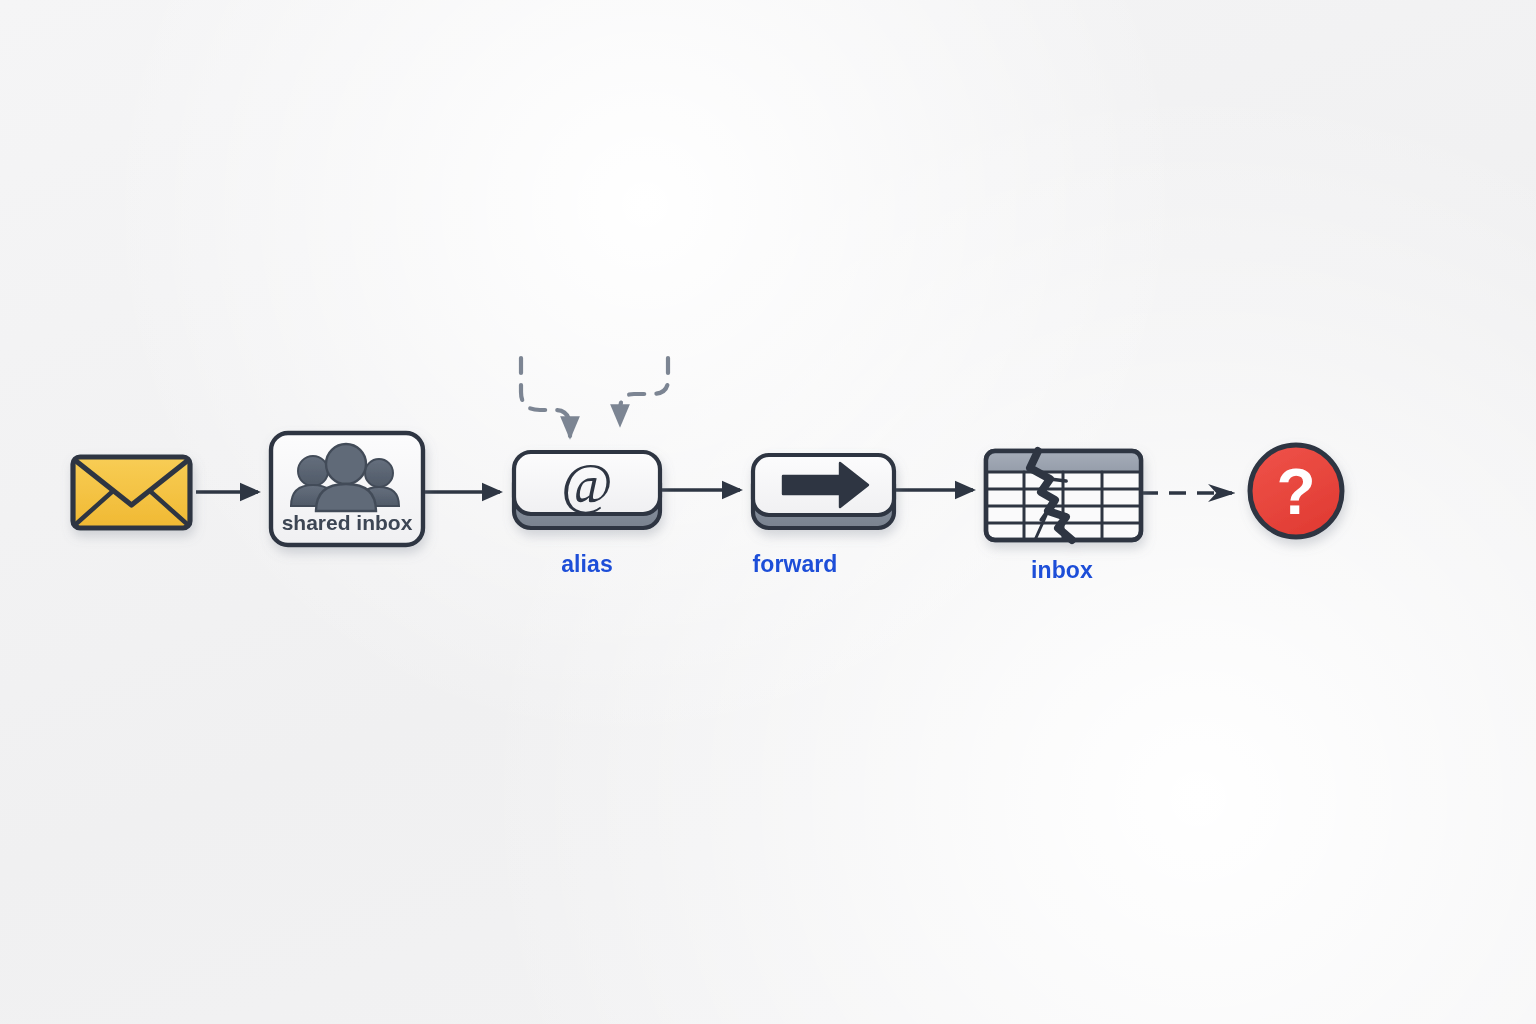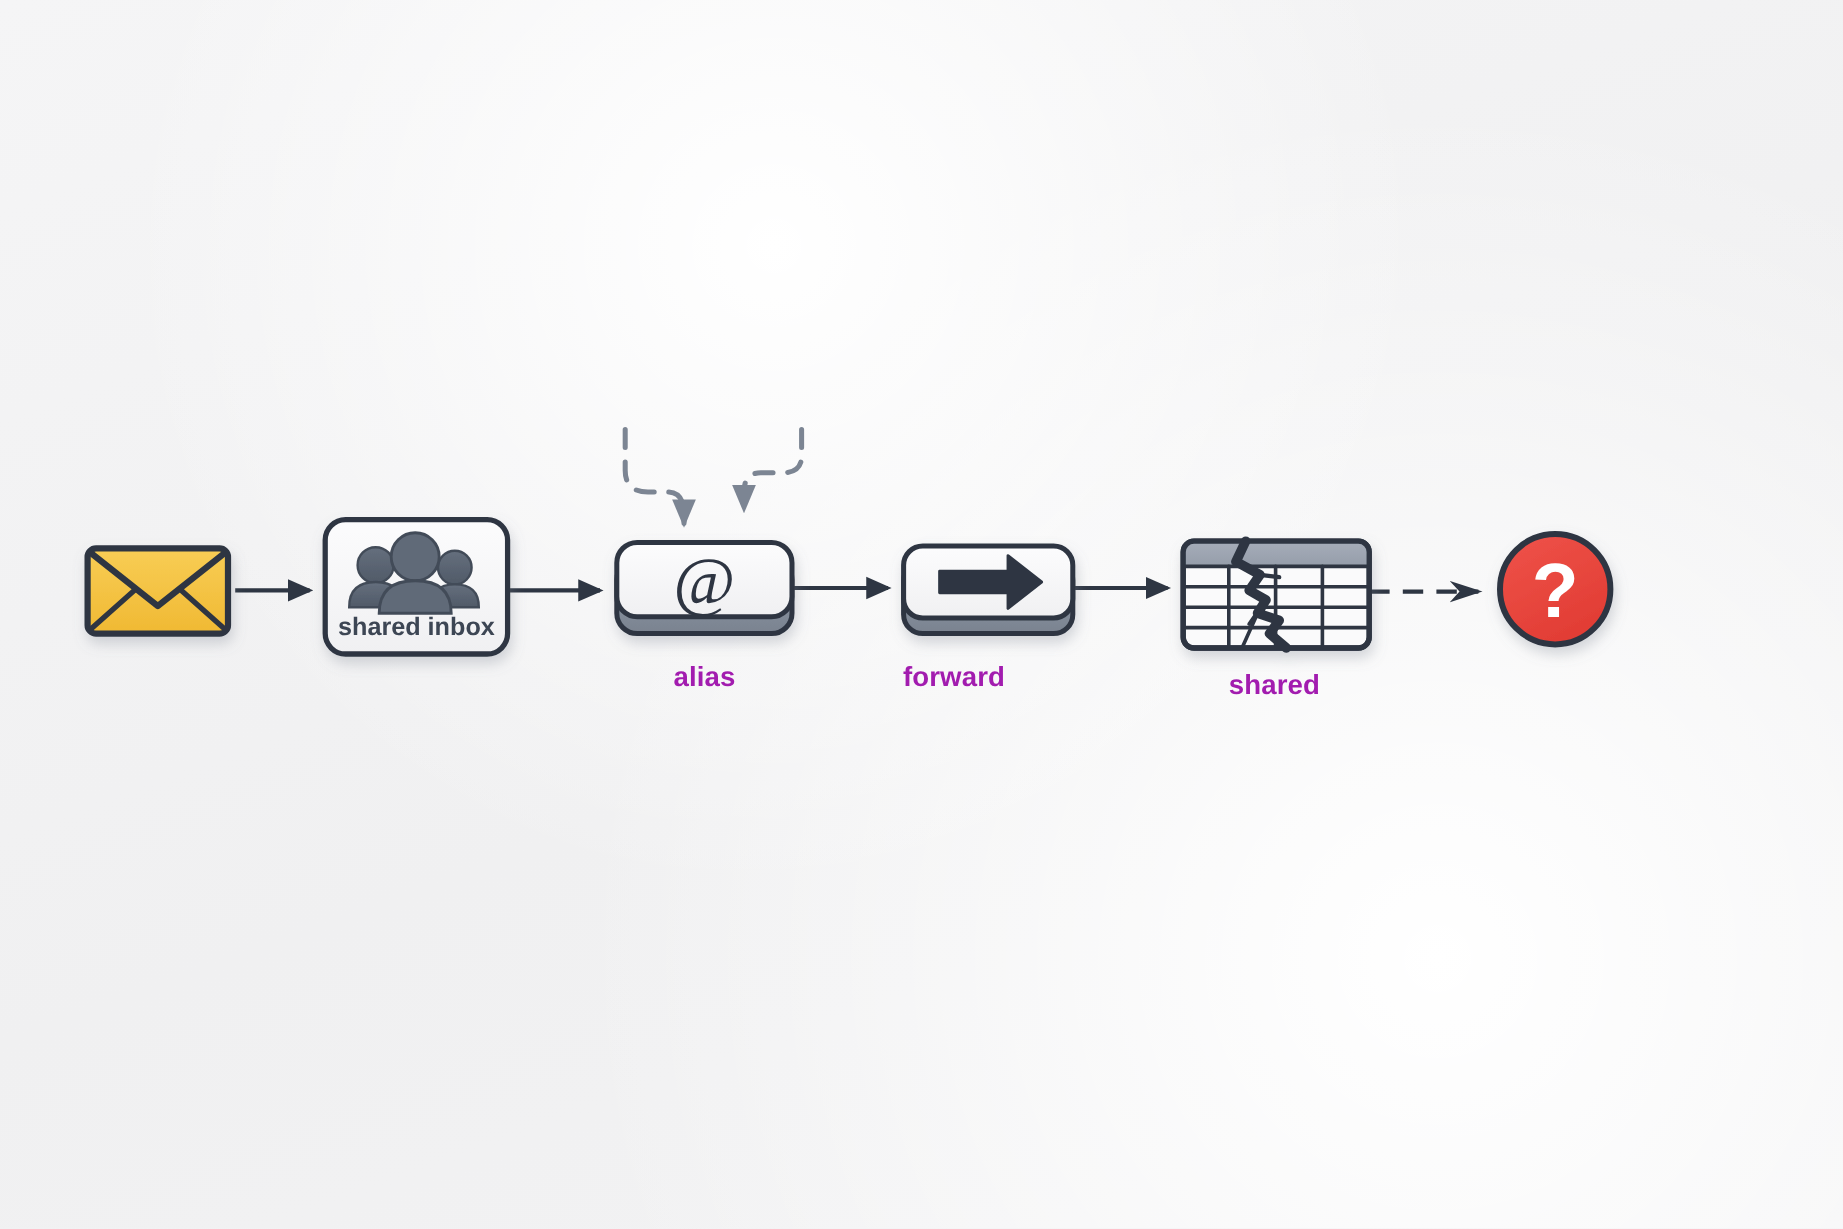--- a/index.html
+++ b/index.html
@@ -32,21 +32,21 @@
   .flow-svg {
     position: absolute;
     left: 0;
     top: 0;
     width: 1536px;
     height: 1024px;
     overflow: visible;
   }
   .node-label {
     position: absolute;
-    color: #a21caf;
+    color: #1d4ed8;
     font-size: 23px;
     font-weight: 700;
     letter-spacing: 0.1px;
     white-space: nowrap;
     transform: translateX(-50%);
     text-align: center;
   }
   .inner-label {
     position: absolute;
     color: #3d4654;
@@ -199,15 +199,15 @@
       </g>
     </g>
   </svg>
 
   <div class="inner-label" style="left:347px; top:511px;">shared inbox</div>
 
   <div class="node-label" style="left:587px; top:551px;">alias</div>
 
   <div class="node-label" style="left:795px; top:551px;">forward</div>
 
-  <div class="node-label" style="left:1062px; top:557px;">shared</div>
+  <div class="node-label" style="left:1062px; top:557px;">inbox</div>
 
 </div>
 
 </body></html>

